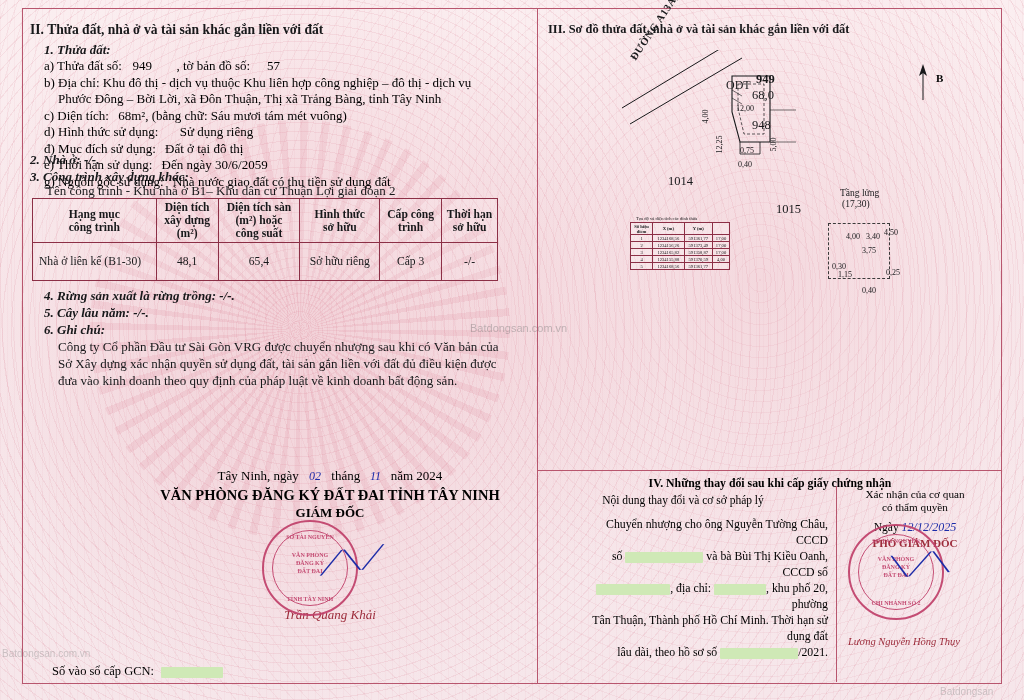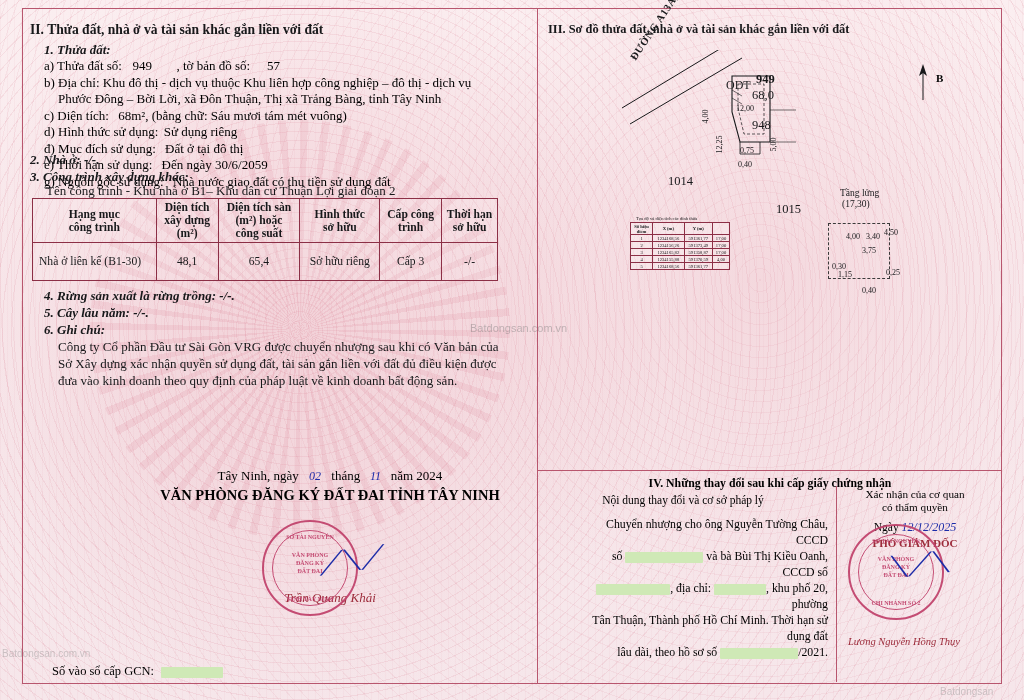--- a/index.html
+++ b/index.html
@@ -155,21 +155,21 @@
     <span>b) Địa chỉ:</span>
     <span>Khu đô thị - dịch vụ thuộc Khu liên hợp công nghiệp – đô thị - dịch vụ</span>
   </div>
   <div class="line" style="padding-left:14px">Phước Đông – Bời Lời, xã Đôn Thuận, Thị xã Trảng Bàng, tỉnh Tây Ninh</div>
   <div class="line">
     <span>c) Diện tích:</span>
     <span style="margin-left:6px">68m², (bằng chữ: Sáu mươi tám mét vuông)</span>
   </div>
   <div class="line">
     <span>d) Hình thức sử dụng:</span>
-    <span style="margin-left:2px">Sử dụng riêng</span>
+    <span style="margin-left:18px">Sử dụng riêng</span>
   </div>
   <div class="line">
     <span>đ) Mục đích sử dụng:</span>
     <span style="margin-left:6px">Đất ở tại đô thị</span>
   </div>
   <div class="line">
     <span>e) Thời hạn sử dụng:</span>
     <span style="margin-left:6px">Đến ngày 30/6/2059</span>
   </div>
   <div class="line">
@@ -329,20 +329,21 @@
 
 <div id="sigblock">
   <div id="sigdate">
     <span>Tây Ninh, ngày</span>
     <span class="handdate" style="position:relative; display:inline-block; width:26px; text-align:center">02</span>
     <span>tháng</span>
     <span class="handdate" style="position:relative; display:inline-block; width:24px; text-align:center">11</span>
     <span>năm 2024</span>
   </div>
   <div id="sigoffice">VĂN PHÒNG ĐĂNG KÝ ĐẤT ĐAI TỈNH TÂY NINH</div>
+  <div id="sigrole">GIÁM ĐỐC</div>
   <div id="signame">Trần Quang Khải</div>
 </div>
 
 <div class="seal" id="seal1">
   <div class="sealinner"></div>
   <div class="sealtxt" style="top:12px">SỞ TÀI NGUYÊN</div>
   <div class="sealtxt" style="top:30px">VĂN PHÒNG</div>
   <div class="sealtxt" style="top:38px">ĐĂNG KÝ</div>
   <div class="sealtxt" style="top:46px">ĐẤT ĐAI</div>
   <div class="sealtxt" style="top:74px">TỈNH TÂY NINH</div>

